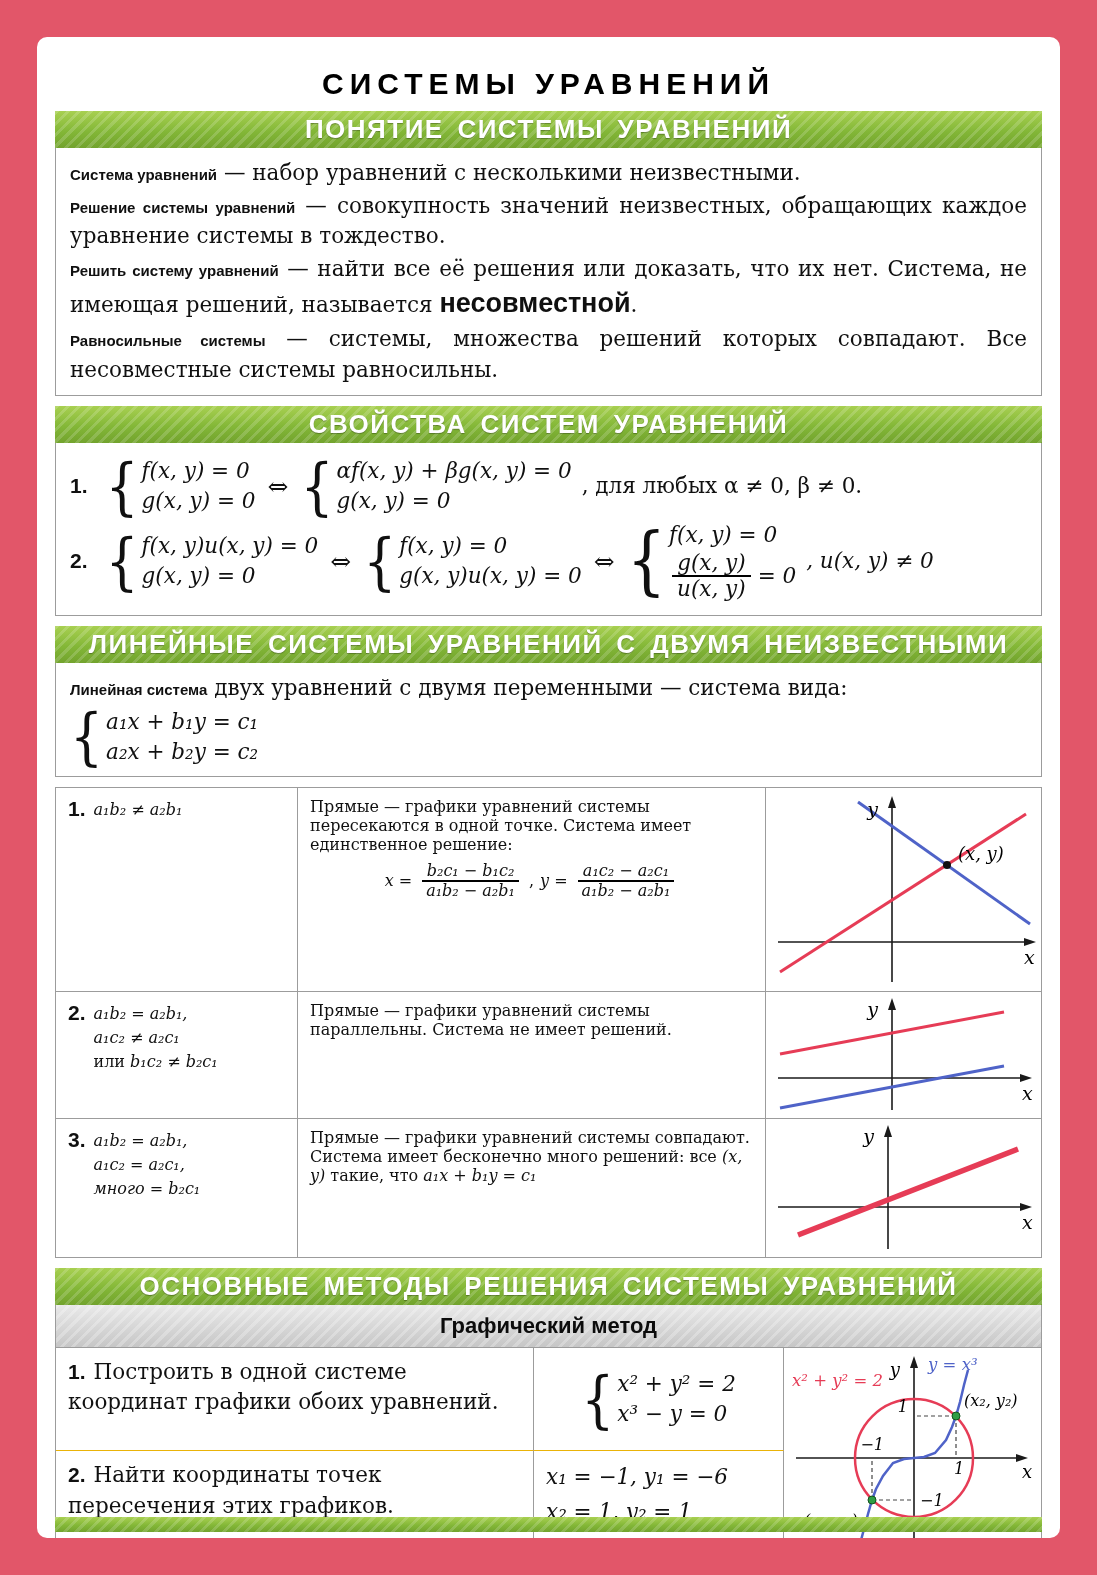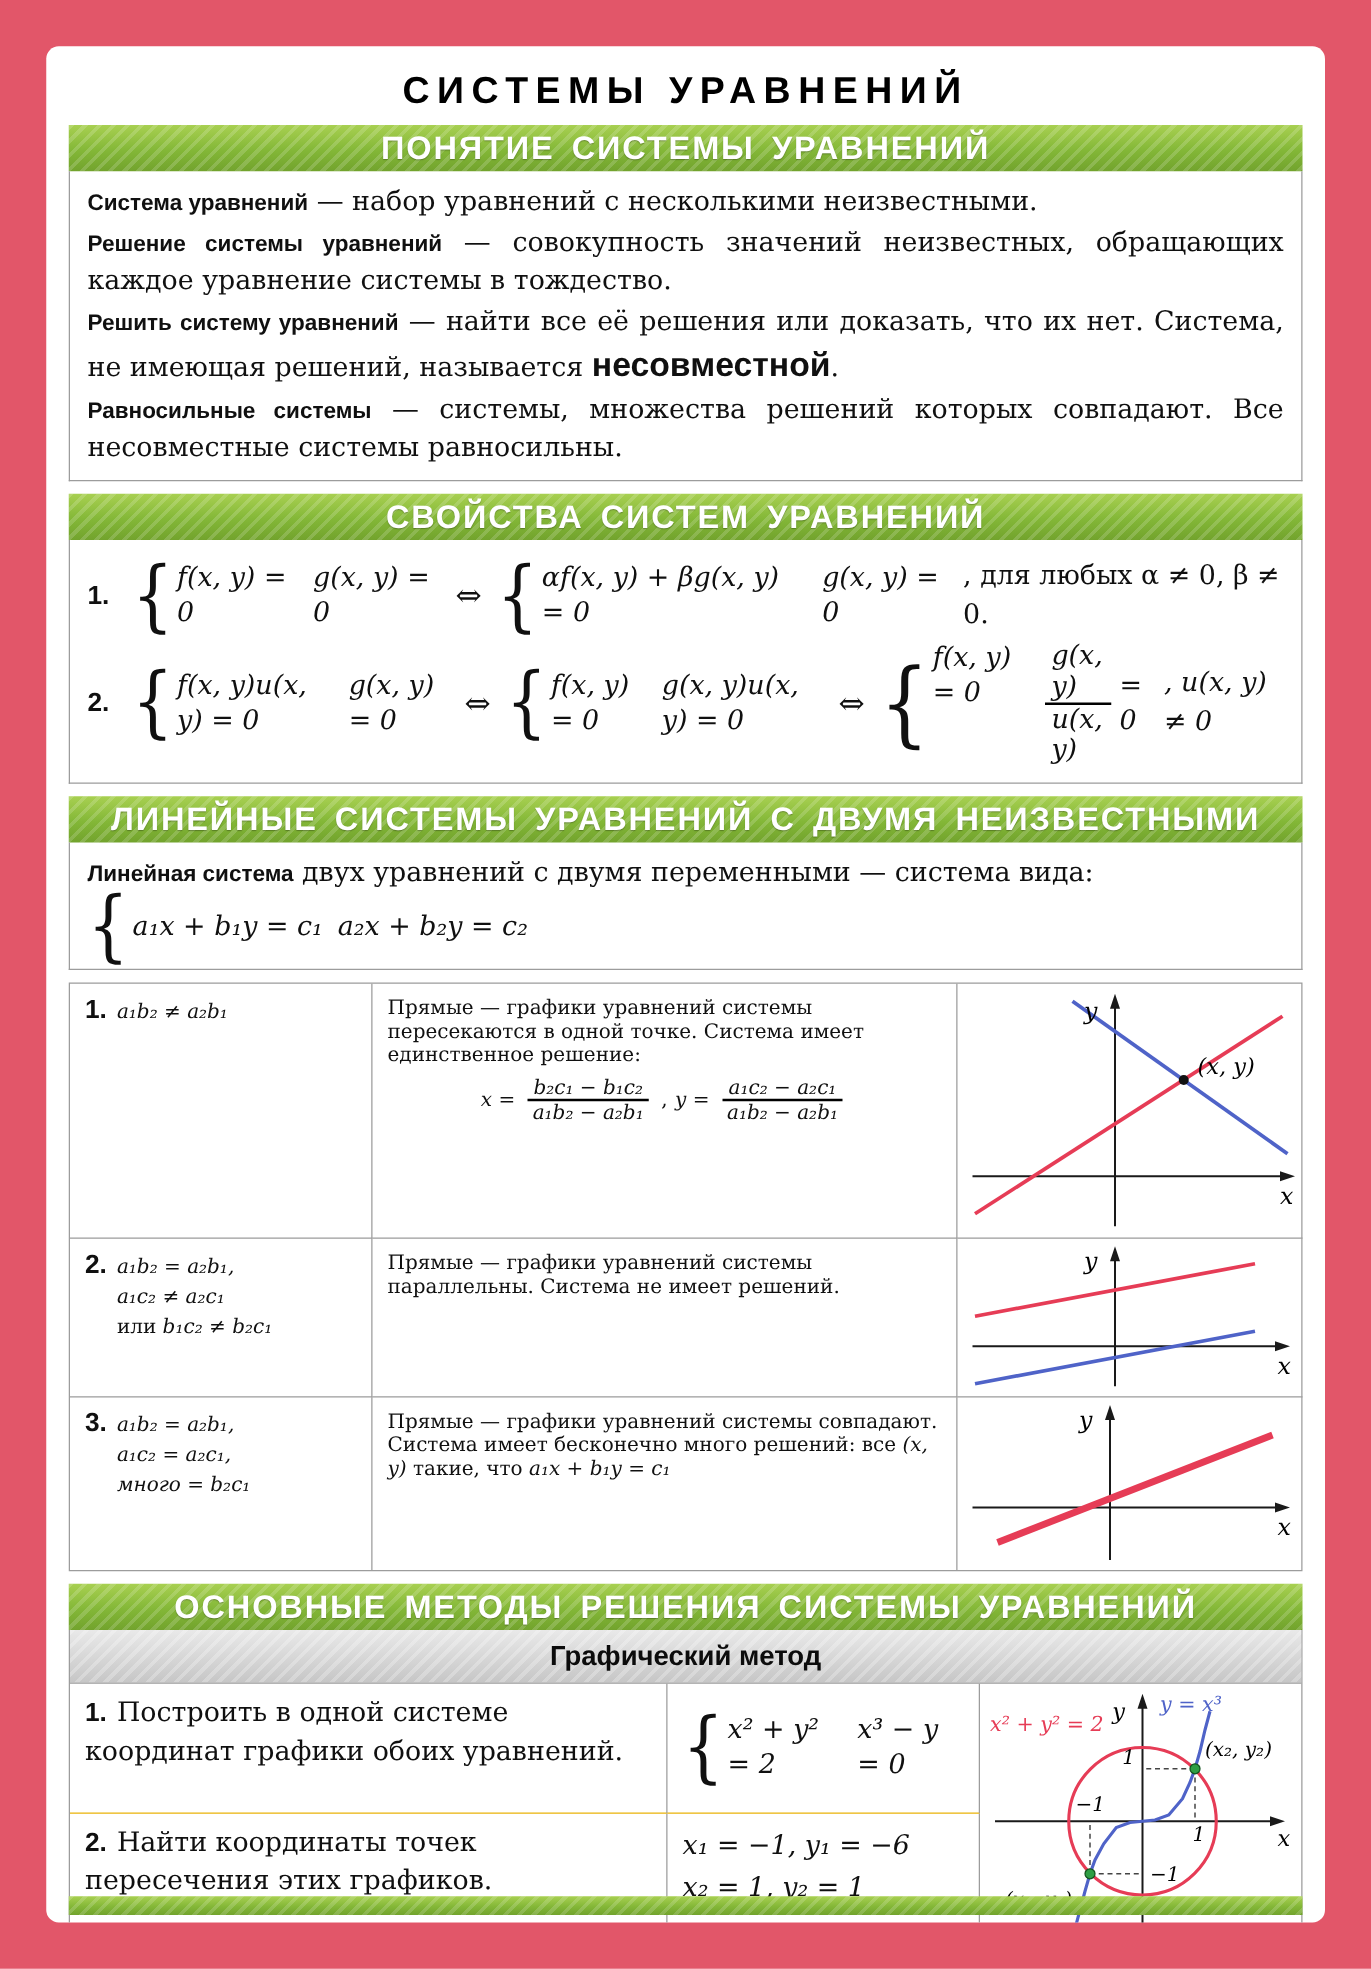--- a/index.html
+++ b/index.html
@@ -1,38 +1,38 @@
 <!DOCTYPE html>
 <html><head>
 <meta charset="utf-8">
 <style>
   *{box-sizing:border-box;margin:0;padding:0}
   html,body{width:1097px;height:1575px}
   body{background:#e25669;position:relative;font-family:"DejaVu Serif",serif;color:#101010}
   .page{position:absolute;left:37px;top:37px;width:1023px;height:1501px;background:#ffffff;
         border-radius:10px;padding:12px 18px 0;overflow:hidden}
   .title{text-align:center;font-family:"Liberation Sans",sans-serif;font-weight:bold;
-         font-size:30px;letter-spacing:6px;margin:7px 0 10px;color:#000}
+         font-size:30px;letter-spacing:6px;margin:18px 0 10px;color:#000}
   .hdr{height:37px;display:flex;align-items:center;justify-content:center;color:#fff;
        font-family:"Liberation Sans",sans-serif;font-weight:bold;font-size:26px;letter-spacing:1.5px;
        word-spacing:5px;margin-top:10px;text-shadow:0 1px 1px rgba(0,0,0,.3);
        background-image:repeating-linear-gradient(135deg,rgba(255,255,255,.16) 0 3px,rgba(255,255,255,0) 3px 8px),
                         linear-gradient(180deg,#a8d051,#83b737 55%,#72a32d)}
   .box{border:1px solid #9c9c9c;border-top:none;padding:8px 14px;font-size:21.5px;line-height:1.42;text-align:justify}
   .box p{margin:2px 0}
-  .term{font-family:"Liberation Sans",sans-serif;font-weight:bold;font-size:18px}
+  .term{font-family:"Liberation Sans",sans-serif;font-weight:bold;font-size:15px}
   .bword{font-family:"Liberation Sans",sans-serif;font-weight:bold;font-size:27px}
   .m{font-style:italic;font-family:"DejaVu Serif",serif}
   .up{font-style:normal}
   .num{font-family:"Liberation Sans",sans-serif;font-weight:bold;font-size:21px;font-style:normal;margin-right:8px}
   .iff{font-style:normal;font-size:25px;padding:0 2px}
   .system{display:inline-flex;align-items:center;vertical-align:middle}
   .brace{font-size:52px;font-style:normal;line-height:.9;transform:scaleY(1.2);margin-right:3px}
   .brace.tall{font-size:62px}
-  .syslines{display:inline-flex;flex-direction:row;gap:12px;text-align:left;font-style:italic;line-height:1.3}
+  .syslines{display:inline-flex;flex-direction:column;gap:2px;text-align:left;font-style:italic;line-height:1.3}
   .frac{display:inline-flex;flex-direction:column;align-items:center;vertical-align:middle;line-height:1.12;margin:0 3px}
   .frac .fn{padding:0 5px;border-bottom:2px solid #000}
   .frac .fd{padding:0 5px}
   .prop-row{display:flex;align-items:center;gap:10px;margin:6px 0;text-align:left;flex-wrap:nowrap}
   .fracline{display:inline-flex;align-items:center;gap:4px}
   
   .ltable{display:grid;grid-template-columns:242px 468px 1fr;border:1px solid #9c9c9c;margin-top:10px}
   .cell{border-right:1px solid #9c9c9c;border-bottom:1px solid #9c9c9c;padding:9px 12px}
   .cell.noR{border-right:none}
   .cell.noB{border-bottom:none}

